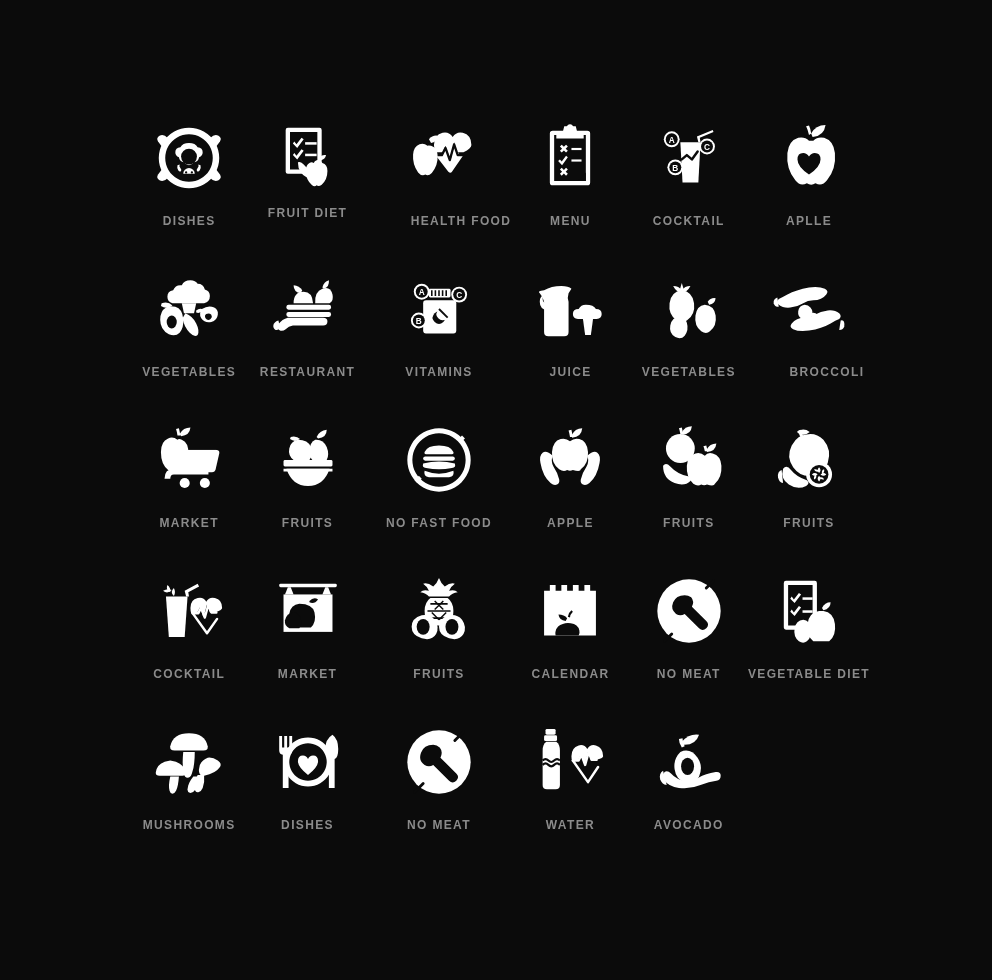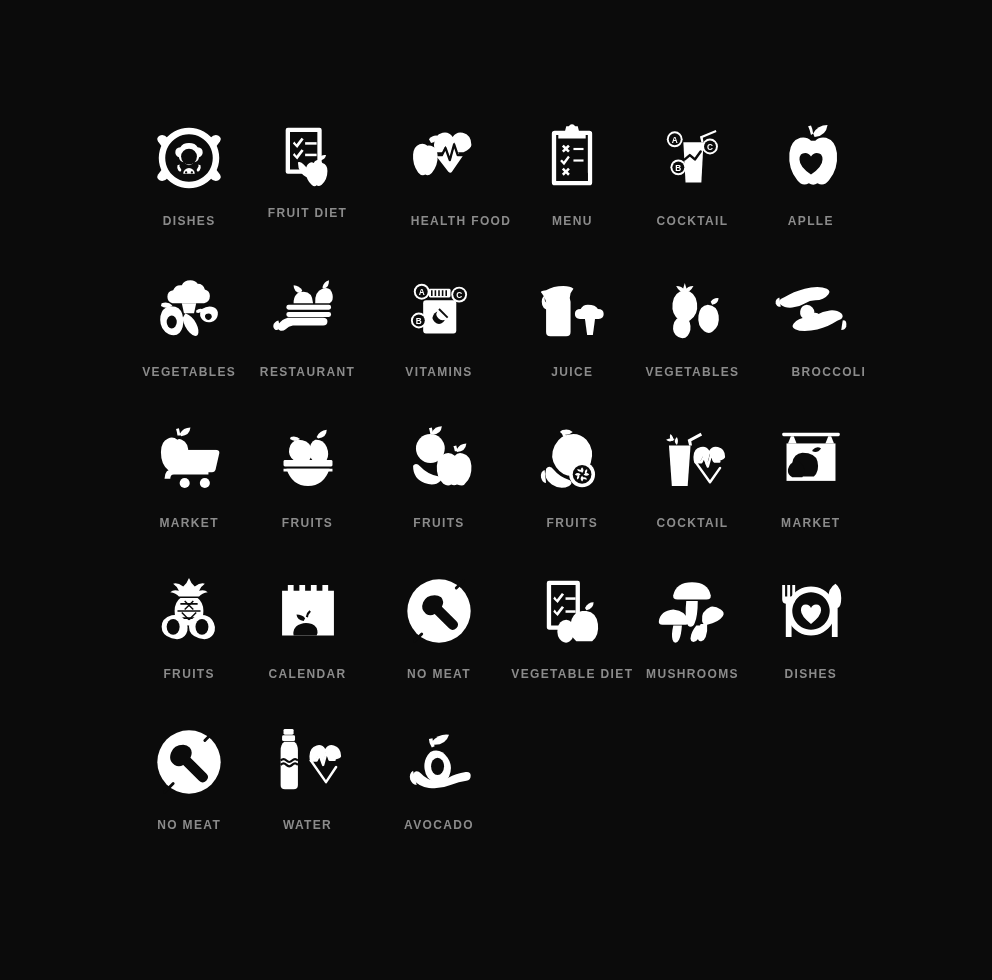--- a/index.html
+++ b/index.html
@@ -291,21 +291,48 @@
           <path d="M60 22 q-8 4 -8 16 q0 8 4 12 h20 q4 -8 0 -18 q-5 -11 -16 -10z"></path>
           <path d="M62 18 q4 -9 14 -10 q0 11 -12 12z"></path>
           <rect x="16" y="50" width="68" height="9" rx="2"></rect>
           <path d="M20 62 q8 24 30 24 q22 0 30 -24z"></path>
           <path d="M16 62 h68 v4 h-68z"></path>
         </svg>
       </div>
       <div class="label" style="color: rgb(139, 139, 139);">FRUITS</div>
     </div>
 
-
+    <div class="cell">
+      <div class="icon-box">
+        <svg viewBox="0 0 100 100" aria-hidden="true" style="fill: rgb(255, 255, 255);">
+          <path d="M50 6 a44 44 0 1 0 0.01 0z M50 13 a37 37 0 1 1 -0.01 0z"></path>
+          <path d="M50 30 q-16 0 -20 9 q-1 3 2 3 h36 q3 0 2 -3 q-4 -9 -20 -9z"></path>
+          <rect x="28" y="45" width="44" height="6" rx="3"></rect>
+          <path d="M28 55 q22 -6 44 0 q2 6 -4 6 q-18 4 -36 0 q-6 0 -4 -6z"></path>
+          <path d="M30 65 q20 8 40 0 q2 8 -6 9 h-28 q-8 -1 -6 -9z"></path>
+          <path d="M76 22 l6 -6 l4 4 l-6 6z"></path>
+          <path d="M22 72 l-6 6 l4 4 l6 -6z"></path>
+          <path d="M20 76 l60 -52" stroke="#ffffff" stroke-width="0" fill="none"></path>
+        </svg>
+      </div>
+      <div class="label" style="color: rgb(139, 139, 139);">NO FAST FOOD</div>
+    </div>
+
+    <div class="cell">
+      <div class="icon-box">
+        <svg viewBox="0 0 100 100" aria-hidden="true" style="fill: rgb(255, 255, 255);">
+          <path d="M50 24 q-6 -5 -13 -3 q-11 3 -12 18 q-1 16 10 24 q6 4 11 1 q2 1 4 1 q2 0 4 -1 q11 3 11 -1 q11 -8 10 -24 q-1 -15 -12 -18 q-7 -2 -13 3z"></path>
+          <path d="M50 18 q-1 -6 -2 -9 l4 -1 q1 5 2 10z"></path>
+          <path d="M52 16 q5 -10 15 -10 q-1 12 -14 13z"></path>
+          <path d="M26 44 q-9 -8 -14 -4 q-5 4 -3 14 q3 18 14 28 q5 4 9 2 q4 -2 3 -7 q-2 -9 -8 -18 q-4 -7 -1 -15z"></path>
+          <path d="M74 44 q9 -8 14 -4 q5 4 3 14 q-3 18 -14 28 q-5 4 -9 2 q-4 -2 -3 -7 q2 -9 8 -18 q4 -7 1 -15z"></path>
+        </svg>
+      </div>
+      <div class="label" style="color: rgb(139, 139, 139);">APPLE</div>
+    </div>
 
     <div class="cell">
       <div class="icon-box">
         <svg viewBox="0 0 100 100" aria-hidden="true" style="fill: rgb(255, 255, 255);">
           <circle cx="38" cy="34" r="20"></circle>
           <path d="M38 14 q-1 -6 -2 -8 l4 -1 q1 4 2 9z"></path>
           <path d="M40 12 q4 -9 14 -9 q-1 11 -13 12z"></path>
           <path d="M14 58 q0 18 16 24 q14 5 22 -3 q4 -5 -2 -6 q-16 -3 -26 -14 q-6 -6 -10 -1z"></path>
           <path d="M56 46 q14 8 16 22 q1 8 -4 10 q-4 1 -6 -4 q-4 -14 -14 -22z"></path>
           <path d="M72 44 q-6 -5 -13 -3 q-11 3 -12 17 q-1 16 9 25 q6 4 11 1 q2 1 4 1 q2 0 4 -1 q10 3 11 -1 q10 -9 9 -25 q-1 -14 -12 -17 q-7 -2 -11 3z"></path>

